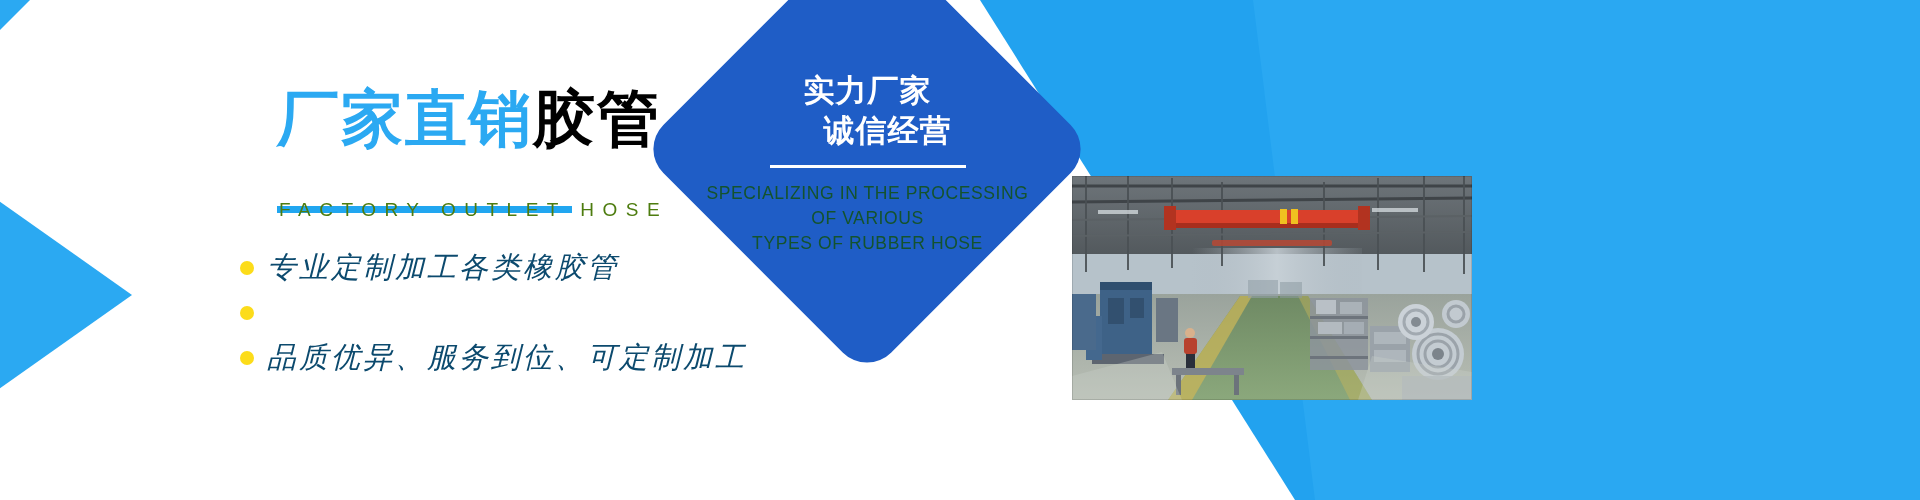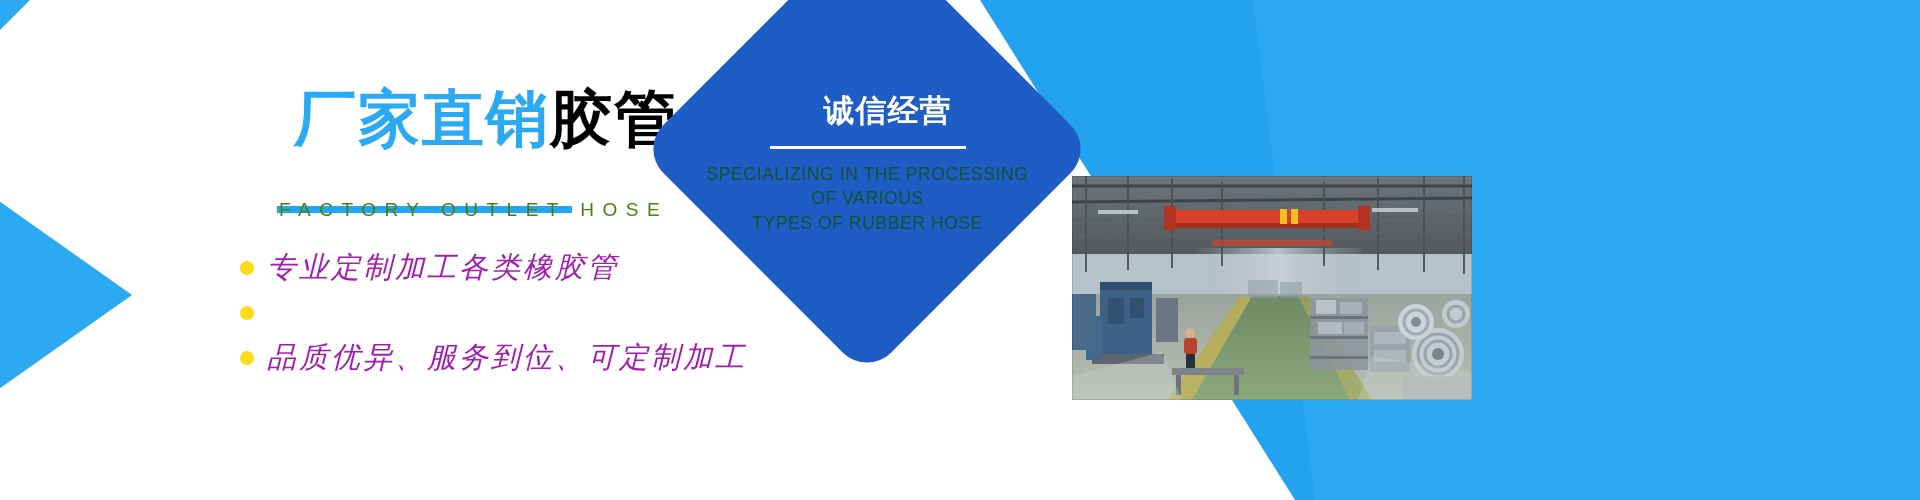--- a/index.html
+++ b/index.html
@@ -34,21 +34,21 @@
     left:0;top:0;width:30px;height:30px;background:#2ba9f2;
     clip-path:polygon(0 0,100% 0,0 100%);
   }
 
   
   .headline{
     position:absolute;left:277px;top:88px;
     font-size:62px;font-weight:bold;letter-spacing:2px;
     line-height:1;white-space:nowrap;
   }
-  .headline .c1{color:#2ba9f2;margin-left:17px;}
+  .headline .c1{color:#2ba9f2;}
   .headline .c2{color:#000000;}
 
   .rule-blue{
     position:absolute;left:277px;top:206px;width:295px;height:7px;
     background:#21a6f0;
   }
 
   .subtitle-en{
     position:absolute;left:279px;top:199px;
     font-size:19px;letter-spacing:8.5px;color:#4d7c0f;
@@ -60,21 +60,21 @@
     display:flex;align-items:center;height:45px;
     white-space:nowrap;
   }
   .dot{
     width:14px;height:14px;border-radius:50%;
     background:#fcdc1a;flex:0 0 auto;margin-right:13px;
   }
   .btxt{
     font-family:"DejaVu Serif","Liberation Serif",serif;
     font-style:italic;
-    font-size:29px;color:#a21caf;letter-spacing:3px;
+    font-size:29px;color:#0c4a6e;letter-spacing:3px;
     font-weight:500;
   }
 
   
   .diamond-wrap{
     position:absolute;left:640px;top:-78px;width:455px;height:455px;
   }
   .diamond{
     position:absolute;left:66px;top:66px;width:322px;height:322px;
     background:#1f5dc6;border-radius:34px;
@@ -135,20 +135,21 @@
     <div class="bullet">
       <span class="dot"></span>
       <span class="btxt">品质优异、服务到位、可定制加工</span>
     </div>
   </div>
 
   <div class="diamond-wrap">
     <div class="diamond"></div>
     <div class="diamond-content">
       <div class="d-cn">
+        <span>实力厂家</span>
         <span class="l2">诚信经营</span>
       </div>
       <div class="d-rule"></div>
       <div class="d-en">
         <div>SPECIALIZING  IN  THE  PROCESSING</div>
         <div>OF  VARIOUS</div>
         <div>TYPES  OF  RUBBER  HOSE</div>
       </div>
     </div>
   </div>

